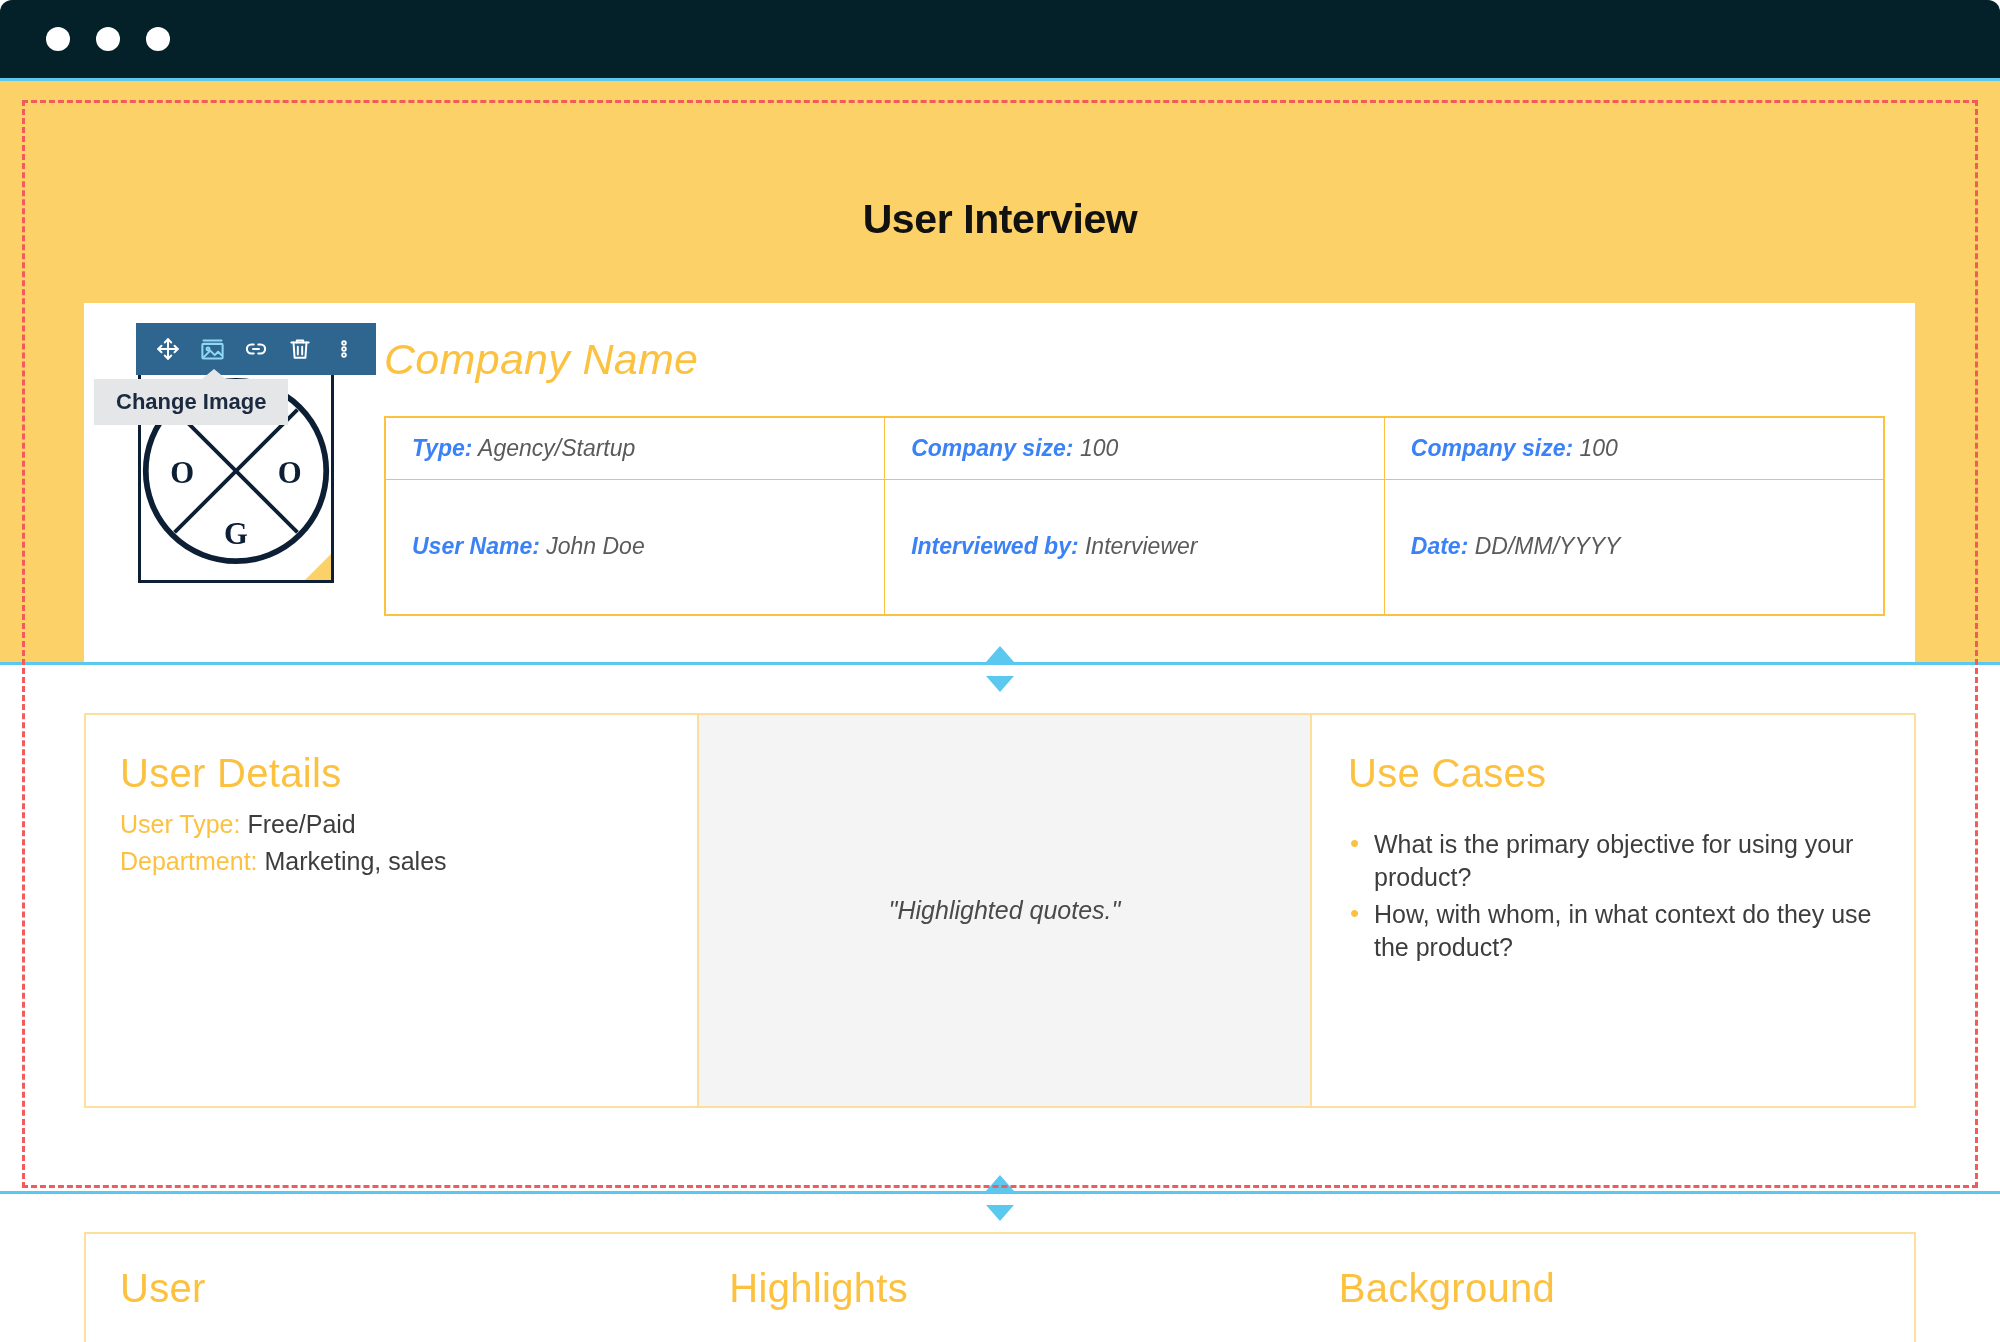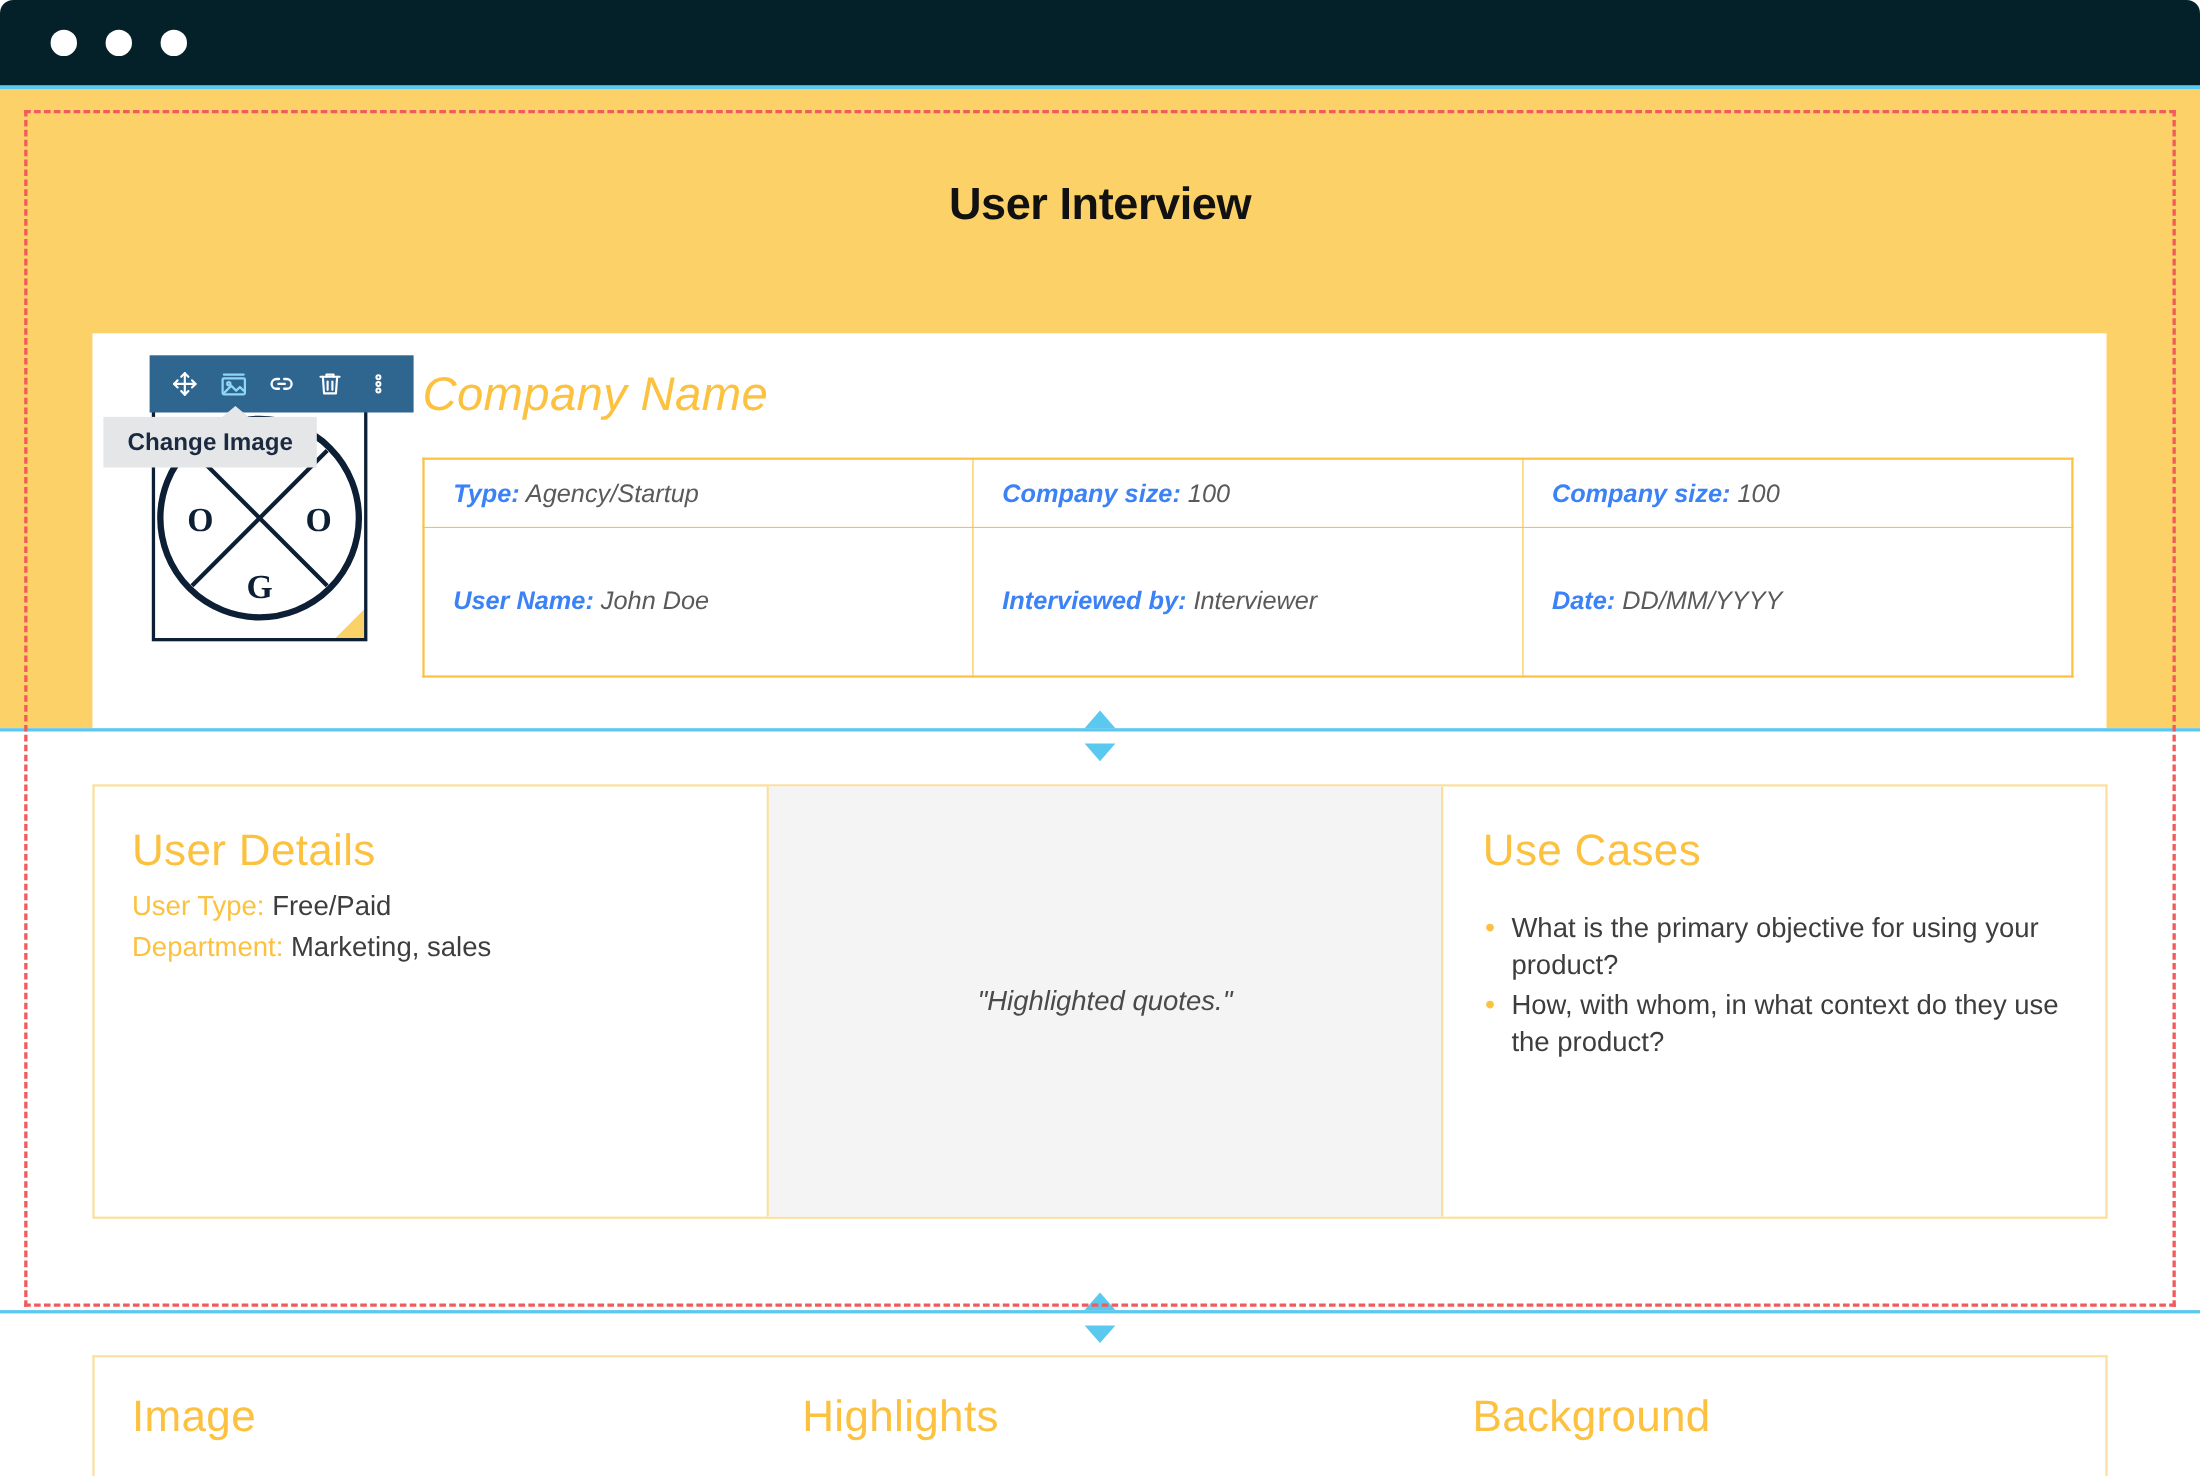--- a/index.html
+++ b/index.html
@@ -66,21 +66,21 @@
     height: 584px;
     background: #fcd167;
     border-top: 3px solid #5bc8f0;
   }
   .header-title {
     text-align: center;
     font-size: 41px;
     font-weight: bold;
     color: #111111;
     letter-spacing: -0.4px;
-    padding-top: 81px;
+    padding-top: 115px;
   }
 
   .header-card {
     position: absolute;
     left: 84px;
     top: 222px;
     width: 1831px;
     height: 398px;
     background: #ffffff;
     display: flex;
@@ -480,21 +480,21 @@
     </div>
 
     <div class="divider">
       <span class="arrow up"></span>
       <span class="arrow down"></span>
     </div>
 
     <div class="section-bottom">
       <div class="bottom-card">
         <div class="bcol">
-          <div class="sec-title">Image</div>
+          <div class="sec-title">User</div>
 
         </div>
         <div class="bcol">
           <div class="sec-title">Highlights</div>
 
         </div>
         <div class="bcol">
           <div class="sec-title">Background</div>
 
         </div>

